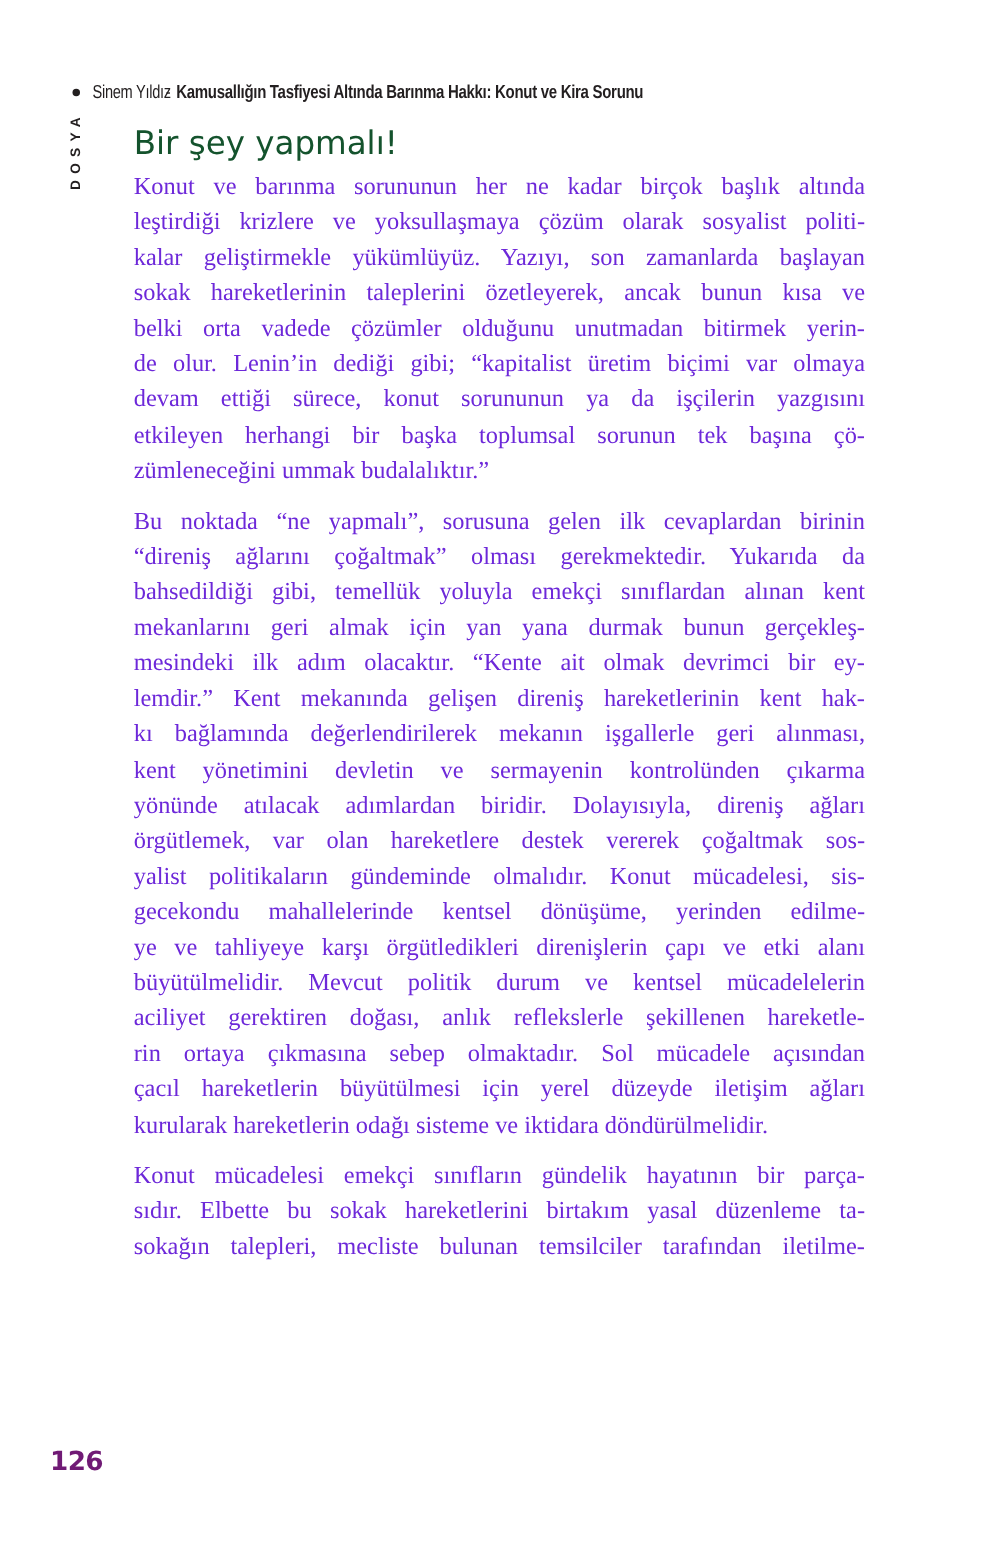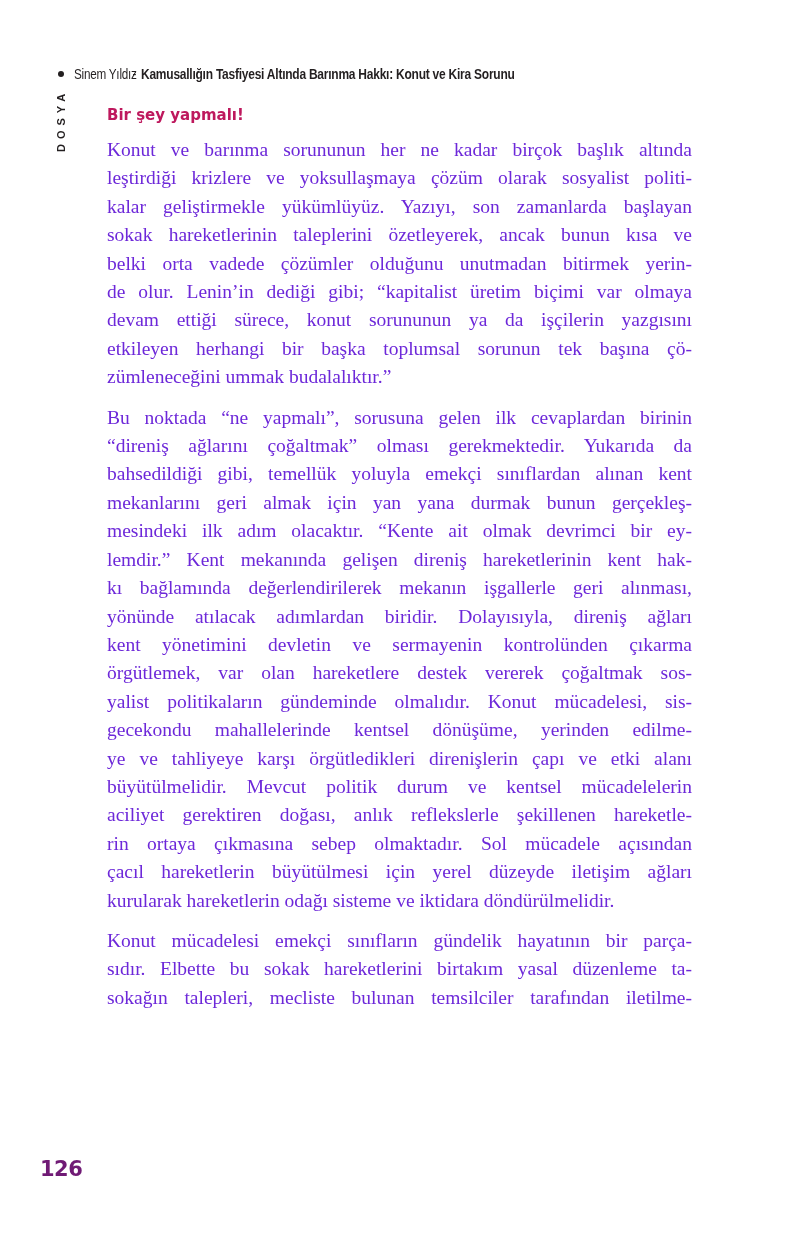--- a/index.html
+++ b/index.html
@@ -67,25 +67,25 @@
       white-space: nowrap;
     }
     .content {
       position: absolute;
       left: 107px;
       top: 100px;
       width: 585px;
     }
     .section-heading {
       font-family: "DejaVu Sans", sans-serif;
-      font-weight: bold;
-      font-size: 15px;
+      font-weight: normal;
+      font-size: 26px;
       line-height: 30px;
       margin: 0 0 6px 0;
-      color: #be185d;
+      color: #14532d;
     }
     .paragraph {
       font-family: "Liberation Serif", serif;
       font-size: 19.5px;
       line-height: 28.4px;
       text-align: justify;
       hyphens: manual;
       margin: 0 0 12px 0;
       color: #6d28d9;
     }
@@ -137,22 +137,22 @@
   </p>
 
   <p class="paragraph">
     <span class="line">Bu noktada “ne yapmalı”, sorusuna gelen ilk cevaplardan birinin</span>
     <span class="line">“direniş ağlarını çoğaltmak” olması gerekmektedir. Yukarıda da</span>
     <span class="line">bahsedildiği gibi, temellük yoluyla emekçi sınıflardan alınan kent</span>
     <span class="line">mekanlarını geri almak için yan yana durmak bunun gerçekleş-</span>
     <span class="line">mesindeki ilk adım olacaktır. “Kente ait olmak devrimci bir ey-</span>
     <span class="line">lemdir.” Kent mekanında gelişen direniş hareketlerinin kent hak-</span>
     <span class="line">kı bağlamında değerlendirilerek mekanın işgallerle geri alınması,</span>
+    <span class="line">kent yönetimini devletin ve sermayenin kontrolünden çıkarma</span>
     <span class="line">yönünde atılacak adımlardan biridir. Dolayısıyla, direniş ağları</span>
-    <span class="line">kent yönetimini devletin ve sermayenin kontrolünden çıkarma</span>
     <span class="line">örgütlemek, var olan hareketlere destek vererek çoğaltmak sos-</span>
     <span class="line">yalist politikaların gündeminde olmalıdır. Konut mücadelesi, sis-</span>
     <span class="line">gecekondu mahallelerinde kentsel dönüşüme, yerinden edilme-</span>
     <span class="line">ye ve tahliyeye karşı örgütledikleri direnişlerin çapı ve etki alanı</span>
     <span class="line">büyütülmelidir. Mevcut politik durum ve kentsel mücadelelerin</span>
     <span class="line">aciliyet gerektiren doğası, anlık reflekslerle şekillenen hareketle-</span>
     <span class="line">rin ortaya çıkmasına sebep olmaktadır. Sol mücadele açısından</span>
     <span class="line">çacıl hareketlerin büyütülmesi için yerel düzeyde iletişim ağları</span>
     <span class="line last">kurularak hareketlerin odağı sisteme ve iktidara döndürülmelidir.</span>
   </p>

